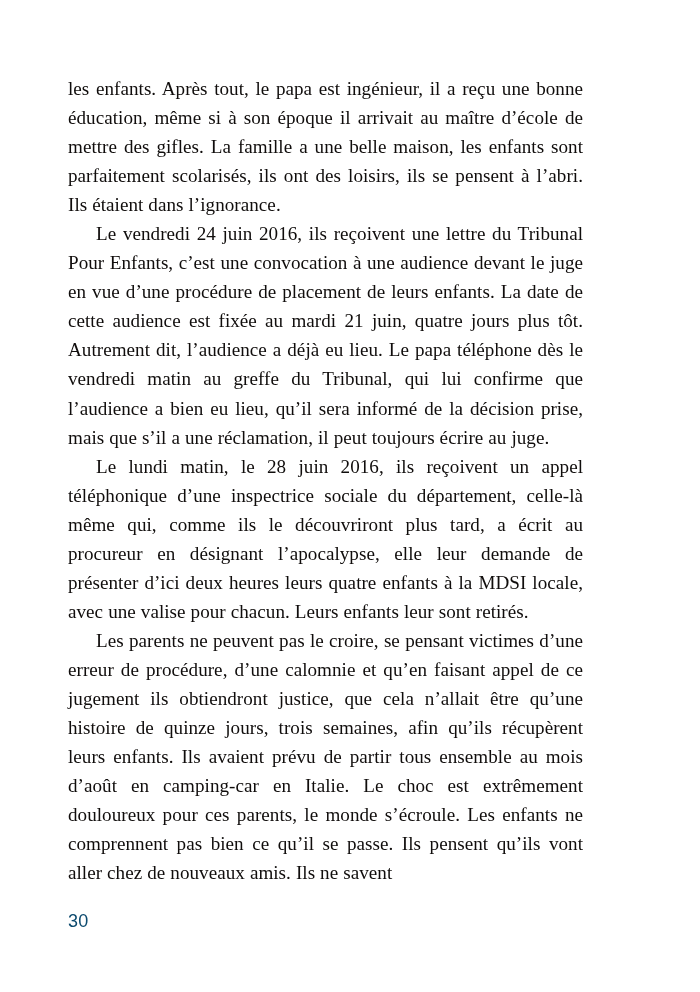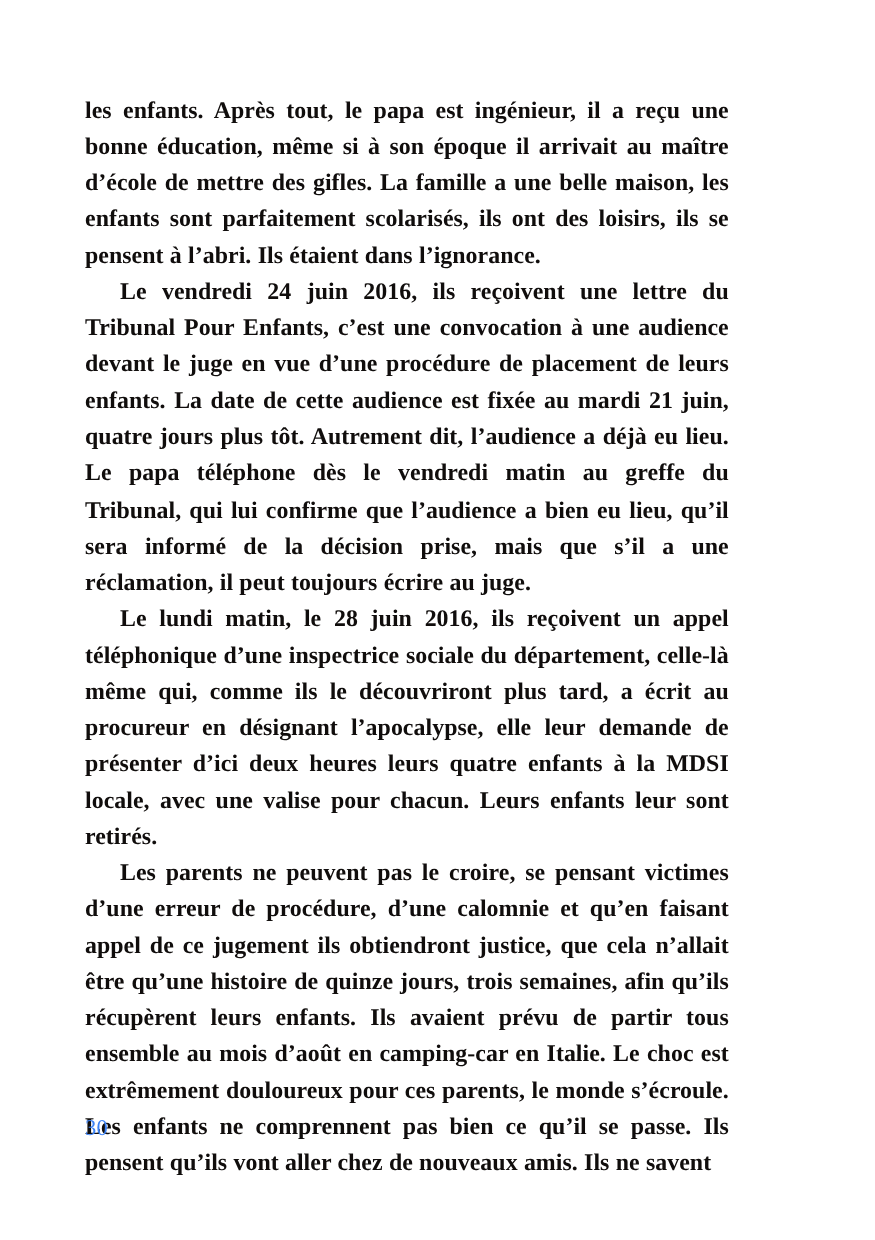--- a/index.html
+++ b/index.html
@@ -16,21 +16,20 @@
     background: #ffffff;
     overflow: hidden;
     box-sizing: border-box;
   }
 
   .text-block {
     position: absolute;
     left: 68px;
     top: 74px;
     width: 515px;
-    font-weight: bold;
   }
 
   .para {
     margin: 0;
     font-family: "Liberation Serif", "DejaVu Serif", serif;
     font-size: 19.1px;
     line-height: 29.05px;
     color: #100d0c;
     text-align: justify;
     text-justify: inter-word;
@@ -48,25 +47,25 @@
   
   .para.indented {
     text-indent: 28px;
   }
 
   
 
   .page-number {
     position: absolute;
     left: 68px;
-    top: 890px;
-    font-family: Liberation Serif, serif;
+    top: 909px;
+    font-family: Liberation Sans, sans-serif;
     font-size: 18px;
     line-height: 24px;
-    color: #3b82f6;
+    color: #0c4a6e;
     letter-spacing: 0.01em;
   }
 </style>
 </head>
 <body>
 
 <div class="page">
 
   <div class="text-block">
     <p class="para continuation">les enfants. Après tout, le papa est ingénieur, il a reçu une bonne éducation, même si à son époque il arrivait au maître d’école de mettre des gifles. La famille a une belle maison, les enfants sont parfaitement scolarisés, ils ont des loisirs, ils se pensent à l’abri. Ils étaient dans l’ignorance.</p>

